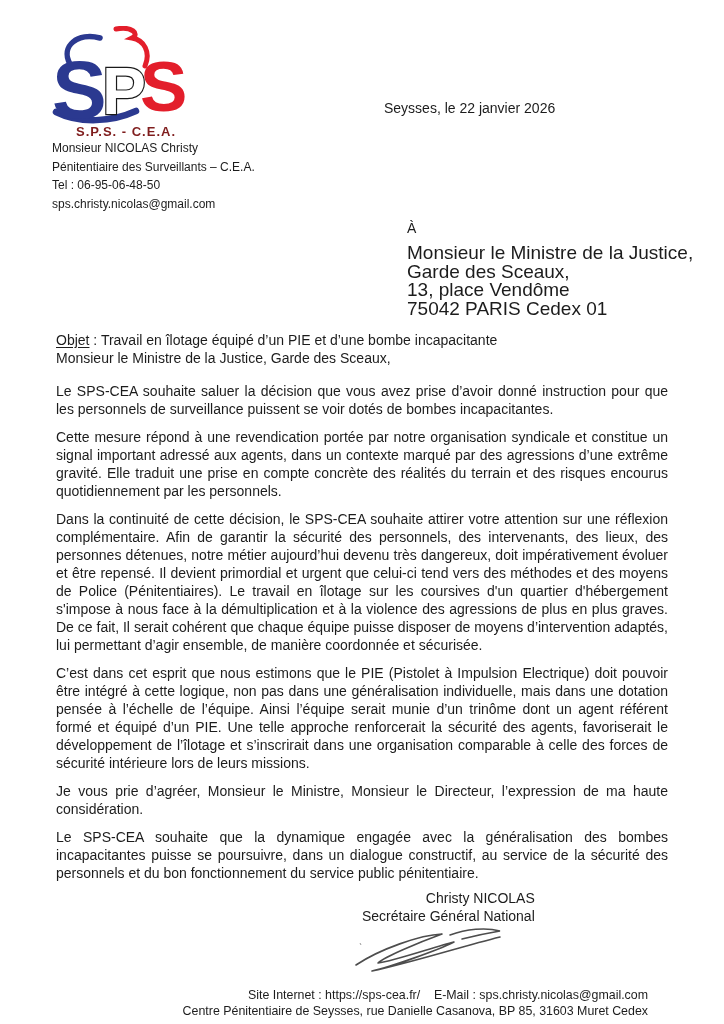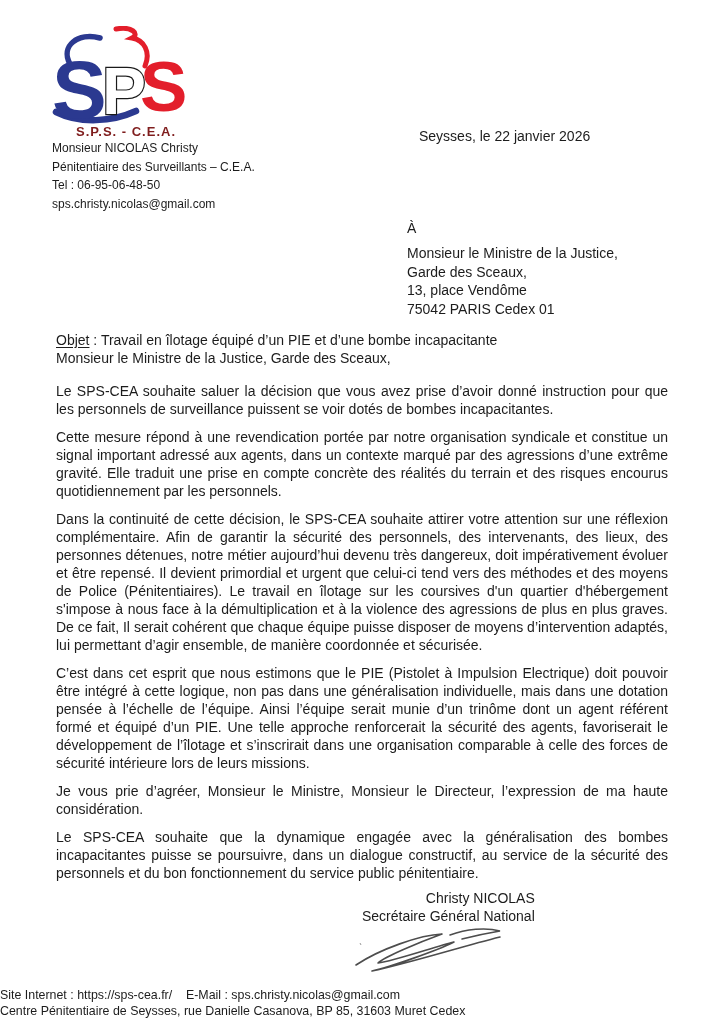--- a/index.html
+++ b/index.html
@@ -10,36 +10,36 @@
   
   .logo{position:absolute;left:48px;top:26px;width:190px;}
   .logo svg{display:block;}
   .logo-caption{
     margin:-2px 0 0 28px;font-size:13px;font-weight:bold;color:#7f1d1d;
     letter-spacing:1px;
   }
   
   .sender{position:absolute;left:52px;top:139px;font-size:12px;line-height:18.5px;}
   
-  .dateline{position:absolute;left:419px;top:100px;font-size:14px;margin-top:28px;}
+  .dateline{position:absolute;left:384px;top:100px;font-size:14px;}
   
   .recipient-intro{position:absolute;left:407px;top:220px;font-size:14px;}
-  .recipient{position:absolute;left:407px;top:244px;font-size:14px;line-height:18.5px;}
+  .recipient{position:absolute;left:407px;top:244px;font-size:19px;line-height:18.5px;}
   
   .body{position:absolute;left:56px;top:331px;width:612px;font-size:14px;line-height:18px;}
   .subject{margin:0 0 0 0;}
   .u{text-decoration:underline;text-underline-offset:2px;}
   .salutation{margin:0 0 15px 0;}
   p.para{margin:0 0 10px 0;text-align:justify;}
   p.para:last-child{margin-bottom:0;}
   
   .sig{position:absolute;left:362px;top:889px;font-size:14px;line-height:18px;text-align:right;}
   .sig-mark{position:absolute;left:-12px;top:36px;}
   
-  .footer{position:absolute;left:0;top:988px;width:648px;text-align:left;
+  .footer{position:absolute;left:0;top:988px;width:648px;text-align:right;
     font-size:12.4px;line-height:15.5px;}
   .footer-line{white-space:pre-wrap;}
 </style>
 </head>
 <body>
 
 <div class="page">
 
   <div class="logo">
     <svg width="185" height="100" viewBox="0 0 185 100">

